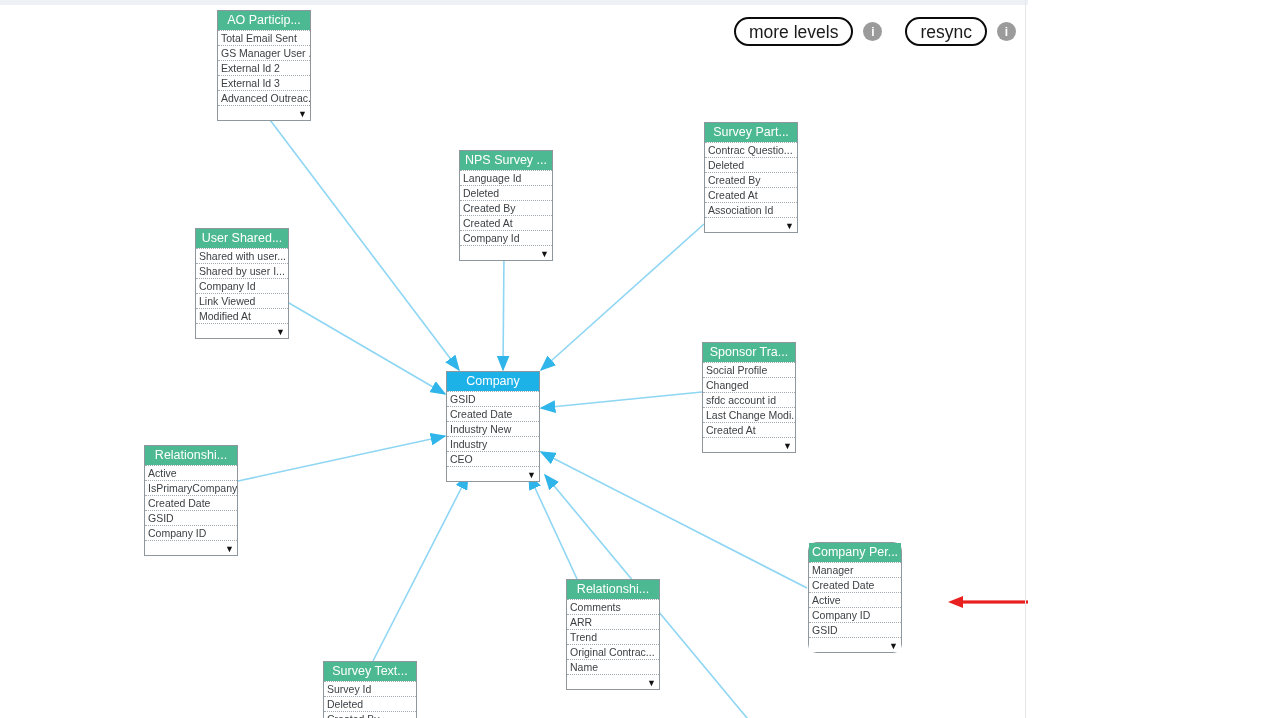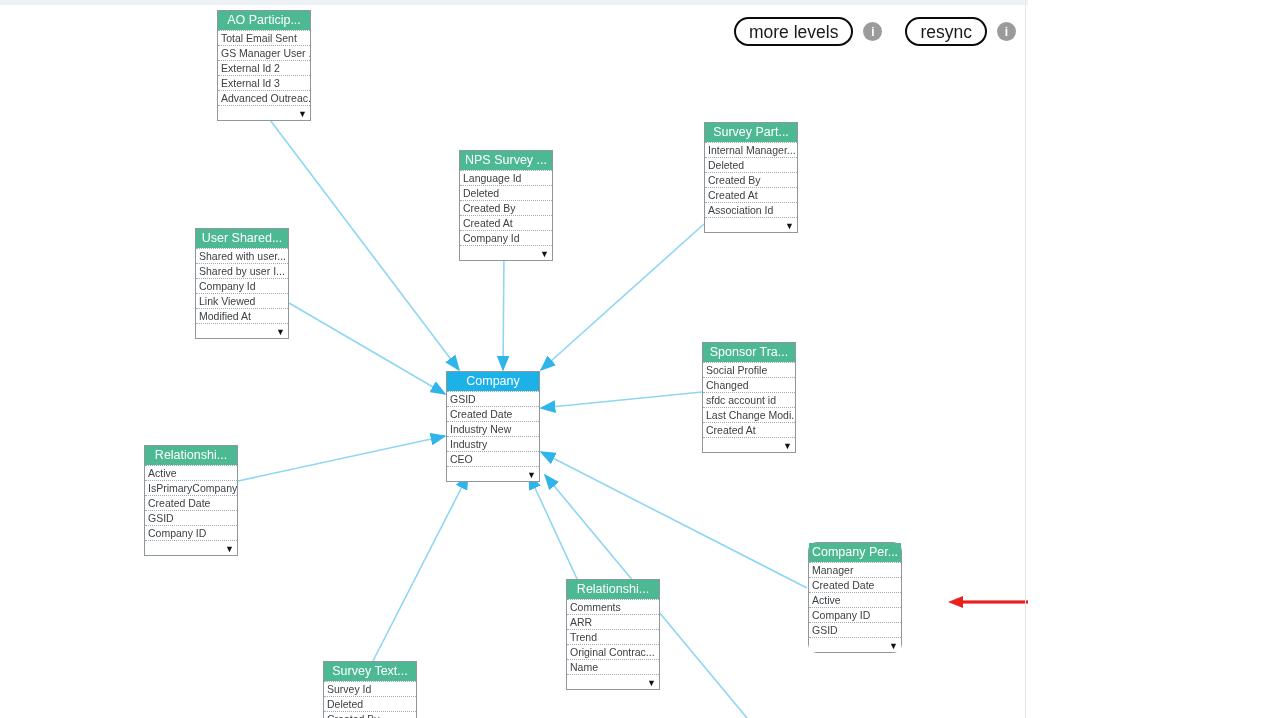--- a/index.html
+++ b/index.html
@@ -76,21 +76,21 @@
         <div class="ehead" style="background: rgb(77, 185, 147);">NPS Survey ...</div>
         <div class="erow">Language Id</div>
         <div class="erow">Deleted</div>
         <div class="erow">Created By</div>
         <div class="erow">Created At</div>
         <div class="erow">Company Id</div>
         <div class="erow edrop"><span class="tri">▼</span></div>
       </div>
       <div class="entity" style="left: 704px; top: 122px;">
         <div class="ehead" style="background: rgb(77, 185, 147);">Survey Part...</div>
-        <div class="erow">Internal Manager...</div>
+        <div class="erow">Contrac Questio...</div>
         <div class="erow">Deleted</div>
         <div class="erow">Created By</div>
         <div class="erow">Created At</div>
         <div class="erow">Association Id</div>
         <div class="erow edrop"><span class="tri">▼</span></div>
       </div>
       <div class="entity" style="left: 195px; top: 228px;">
         <div class="ehead" style="background: rgb(77, 185, 147);">User Shared...</div>
         <div class="erow">Shared with user...</div>
         <div class="erow">Shared by user I...</div>

